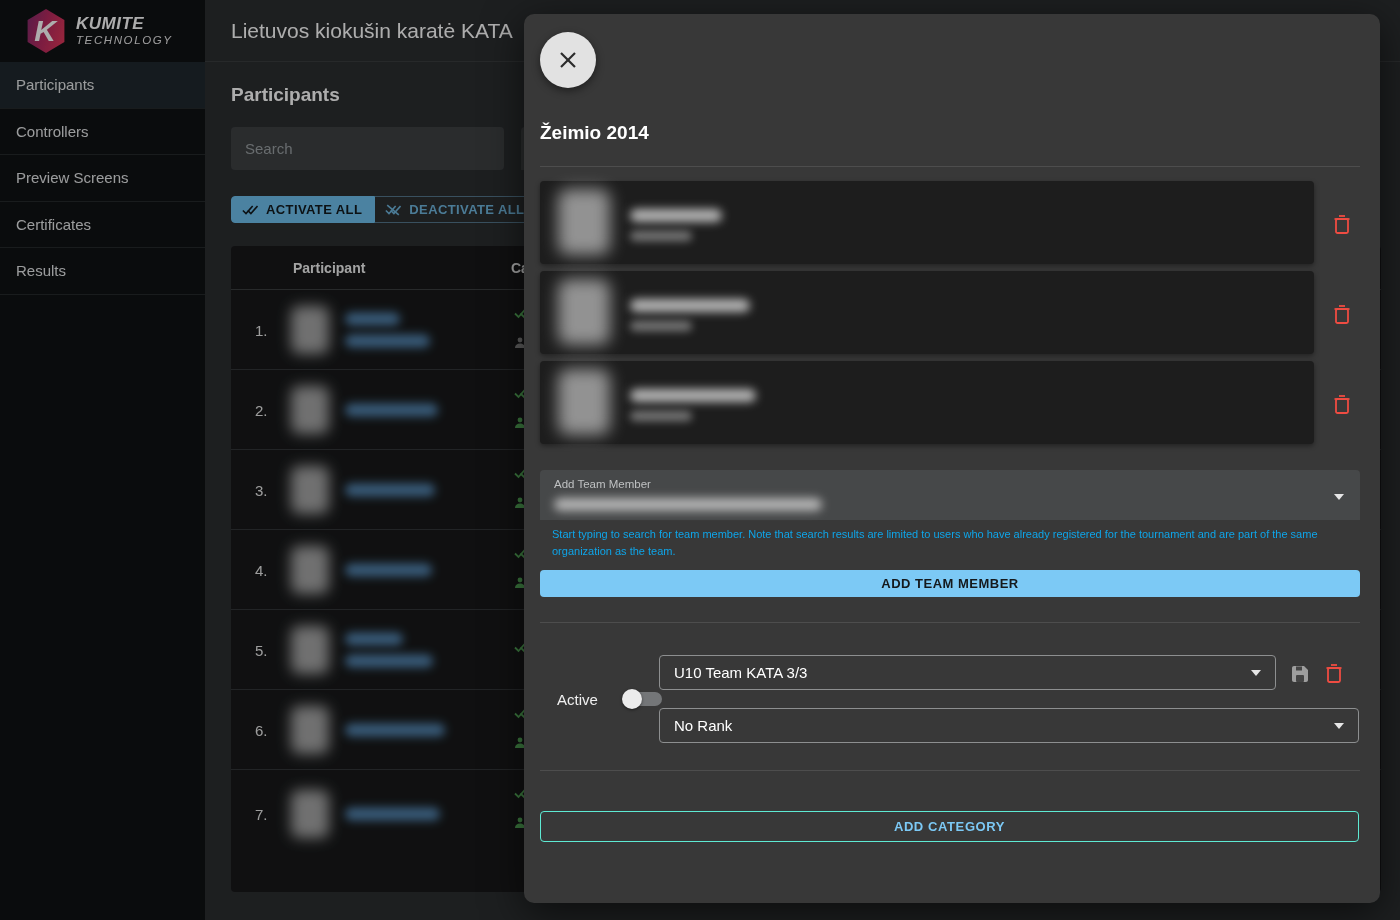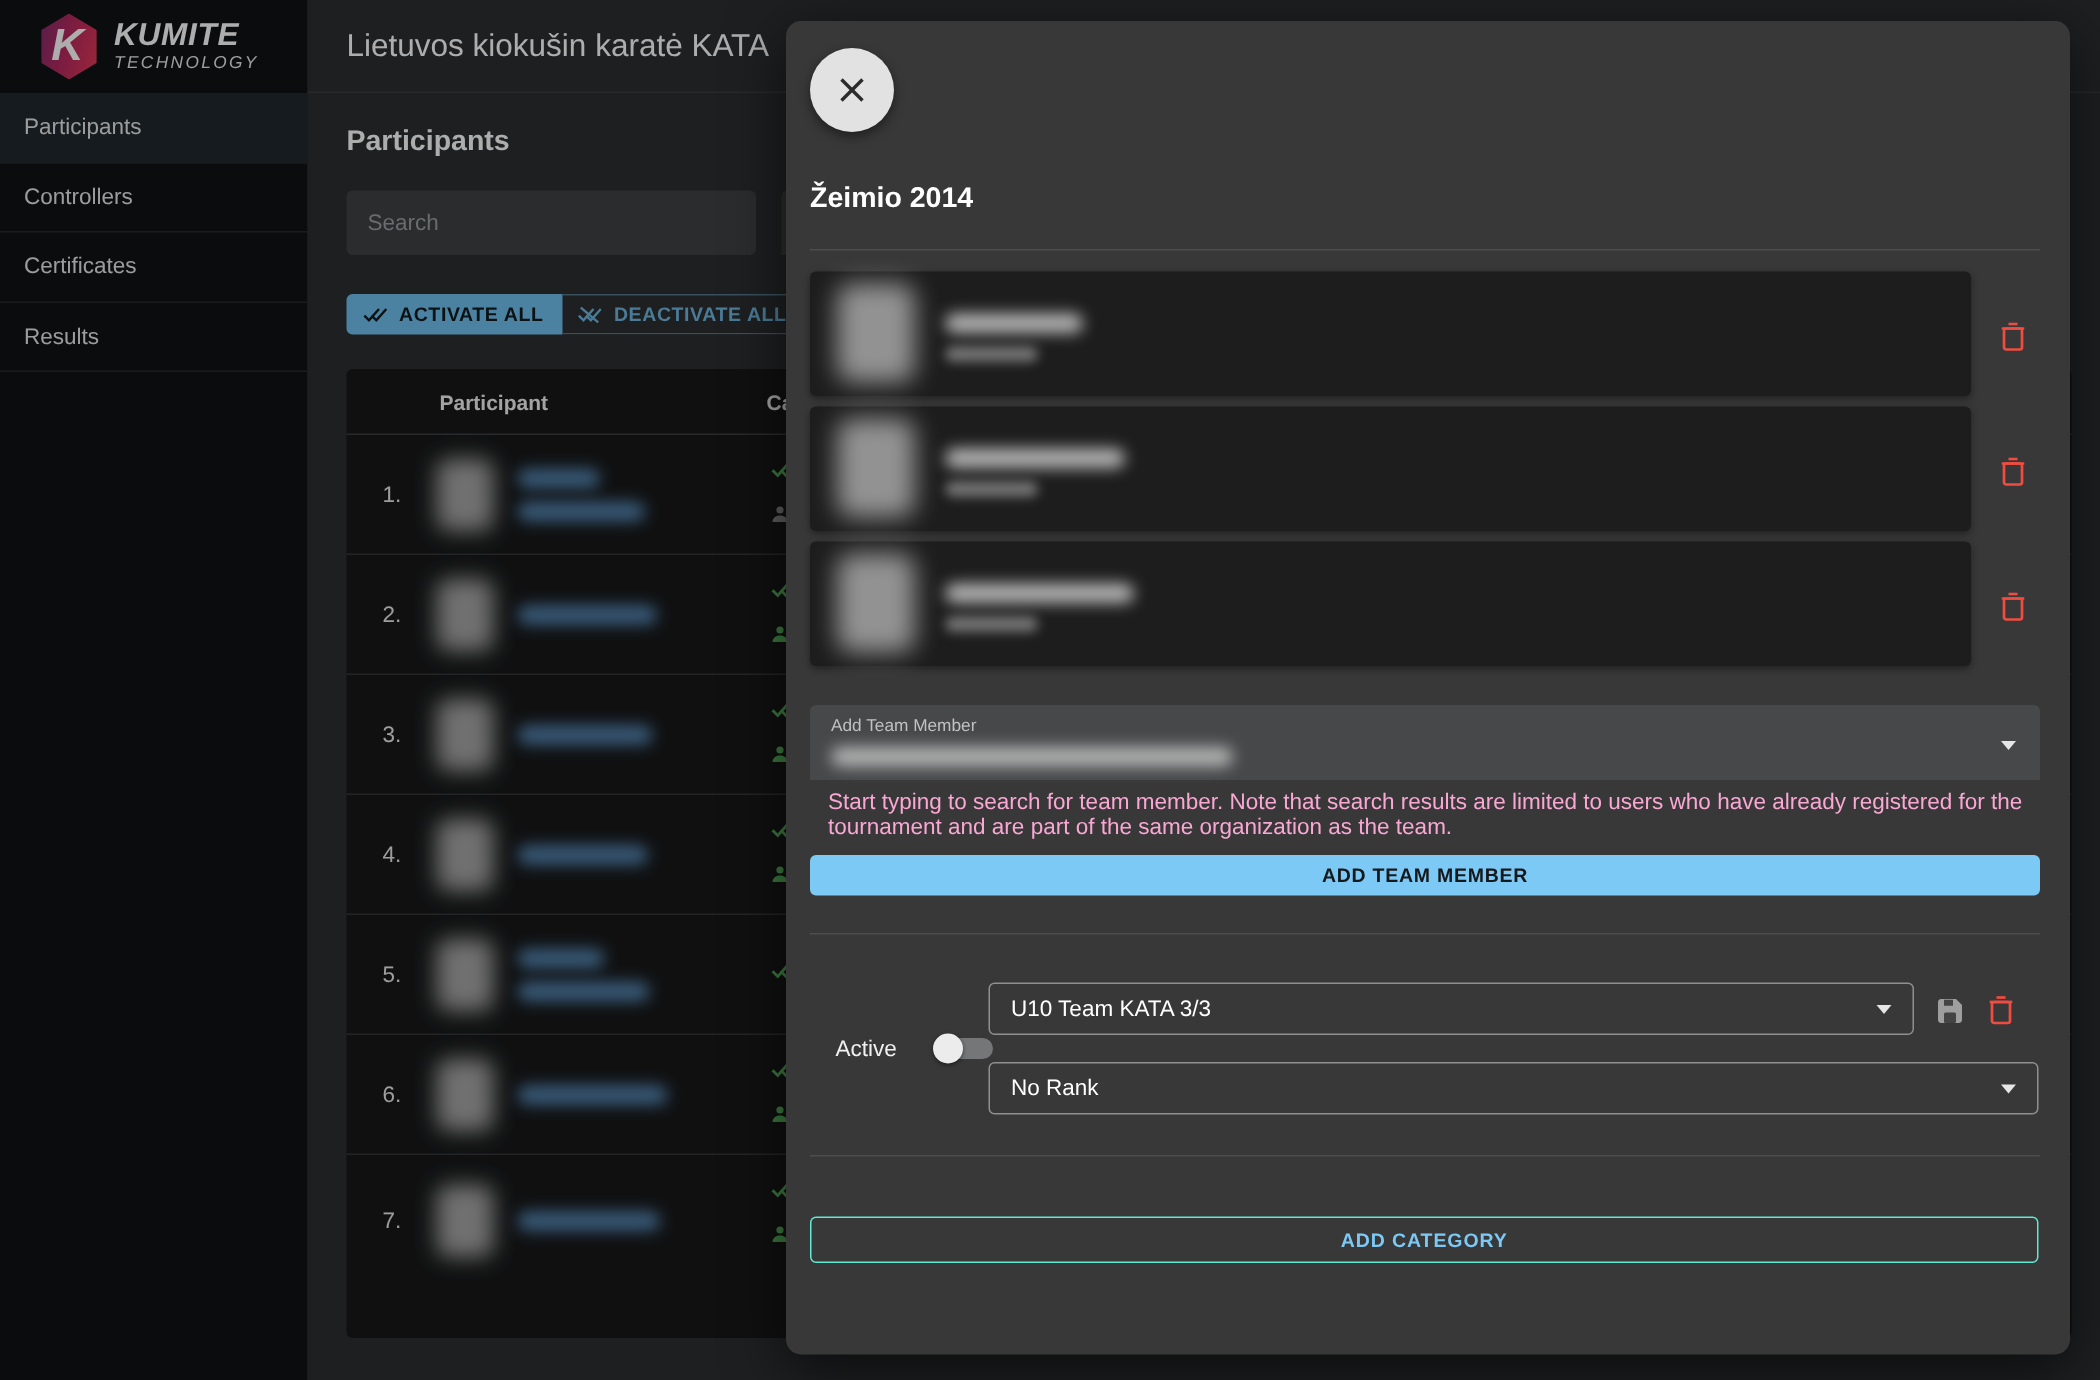--- a/index.html
+++ b/index.html
@@ -9,21 +9,21 @@
 
   
   .sidebar { position:absolute; left:0; top:0; width:205px; height:920px; background:#101214; z-index:1; }
   .logo { height:62px; display:flex; align-items:center; padding-left:26px; gap:10px; }
   .hex { width:40px; height:44px; position:relative;
     clip-path:polygon(50% 0%, 96% 25%, 96% 75%, 50% 100%, 4% 75%, 4% 25%);
     background:linear-gradient(105deg,#7e2d6e 0%,#b52a60 45%,#e83a58 100%);
     display:flex; align-items:center; justify-content:center; }
   .hex span { color:#fff; font-weight:bold; font-style:italic; font-size:30px; line-height:1; transform:translateX(-1px); }
   .logo-text { display:flex; flex-direction:column; }
-  .brand { color:#fff; font-weight:bold; font-style:italic; font-size:21px; letter-spacing:.5px; line-height:1; }
+  .brand { color:#fff; font-weight:bold; font-style:italic; font-size:17px; letter-spacing:.5px; line-height:1; }
   .brand-sub { color:#e8e8e8; font-style:italic; font-size:11.5px; letter-spacing:1.6px; line-height:1; margin-top:3px; }
   .nav { display:flex; flex-direction:column; }
   .nav-item { height:46.5px; display:flex; align-items:center; padding-left:16px;
     color:#e4e6e7; font-size:15px; border-bottom:1px solid #262a2c; cursor:pointer; }
   .nav-item.active { background:#20292e; }
 
   
   .main { position:absolute; left:205px; top:0; right:0; height:920px; background:#2c2e30; z-index:1; }
   .topbar { height:62px; border-bottom:1px solid #3a3d3f; display:flex; align-items:center; padding-left:26px; }
   .tourn-title { color:#fff; font-size:21px; font-weight:400; }
@@ -80,21 +80,21 @@
   .mc-trash { position:absolute; left:806px; width:24px; height:24px; background:none; border:none; cursor:pointer; }
 
   .am-field { position:absolute; left:16px; top:456px; width:820px; height:50px;
     background:#464849; border-radius:4px 4px 0 0; cursor:pointer; }
   .am-label { position:absolute; left:14px; top:8px; color:#bfc1c2; font-size:11.5px; }
   .am-value { position:absolute; left:14px; top:28px; width:268px; height:13px; border-radius:7px;
     background:#c6c6c6; filter:blur(5px); opacity:.85; }
   .caret { width:0; height:0; border-left:5px solid transparent; border-right:5px solid transparent;
     border-top:6px solid #e6e6e6; }
   .am-caret { position:absolute; right:16px; top:24px; }
-  .helper { position:absolute; left:28px; top:512px; width:808px; color:#f9a8d4; font-size:15px; line-height:17px; }
+  .helper { position:absolute; left:28px; top:512px; width:808px; color:#0ea5e9; font-size:11px; line-height:17px; }
   .btn-add-member { position:absolute; left:16px; top:556px; width:820px; height:27px;
     background:#7cc9f5; border:none; border-radius:4px; color:#15191c; font-size:13px; font-weight:bold;
     letter-spacing:.5px; cursor:pointer; }
 
   .active-wrap { position:absolute; left:33px; top:674px; display:flex; align-items:center; gap:24px; }
   .active-label { color:#f0f0f0; font-size:15px; }
   .toggle { position:relative; width:44px; height:22px; cursor:pointer; }
   .toggle .track { position:absolute; left:6px; top:4px; width:34px; height:14px; border-radius:7px; background:#747678; }
   .toggle .knob { position:absolute; left:0; top:1px; width:20px; height:20px; border-radius:50%;
     background:#ececec; box-shadow:0 1px 3px rgba(0,0,0,.5); }
@@ -125,20 +125,21 @@
           <span>K</span>
         </div>
       <div class="logo-text">
         <span class="brand">KUMITE</span>
         <span class="brand-sub">TECHNOLOGY</span>
       </div>
     </div>
     <nav class="nav">
       <div class="nav-item active">Participants</div>
       <div class="nav-item">Controllers</div>
+      <div class="nav-item">Preview Screens</div>
       <div class="nav-item">Certificates</div>
       <div class="nav-item">Results</div>
     </nav>
   </aside>
 
   <main class="main">
     <div class="topbar">
       <span class="tourn-title">Lietuvos kiokušin karatė KATA</span>
     </div>
     <h2 class="section-title">Participants</h2>

